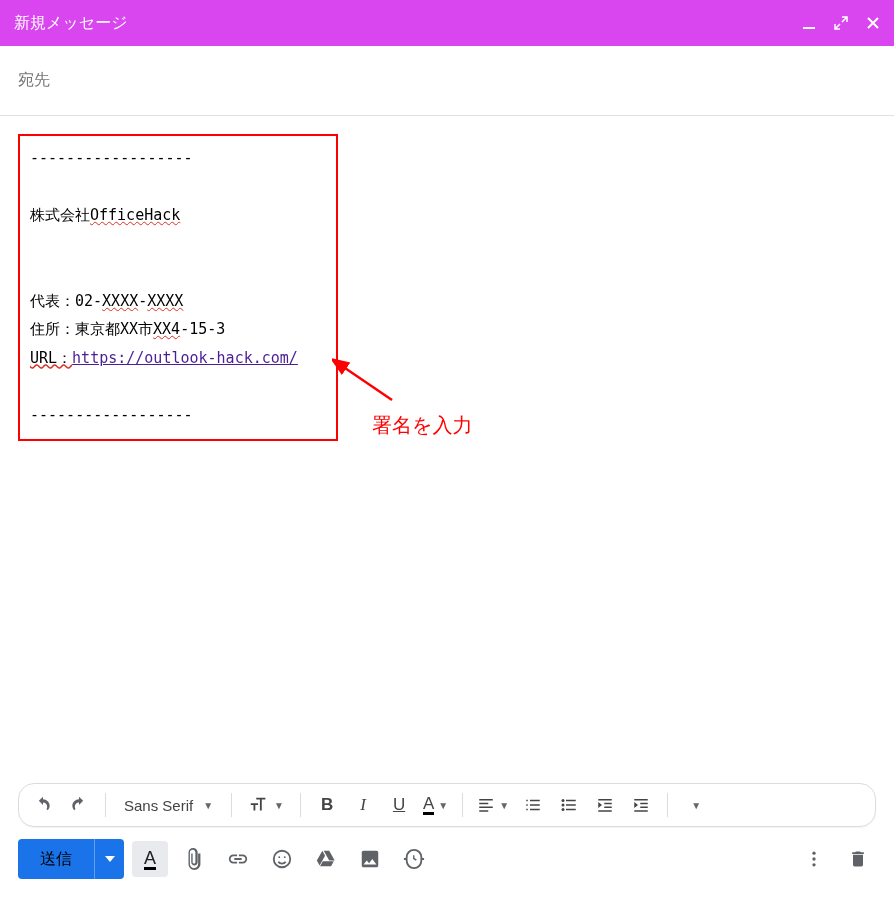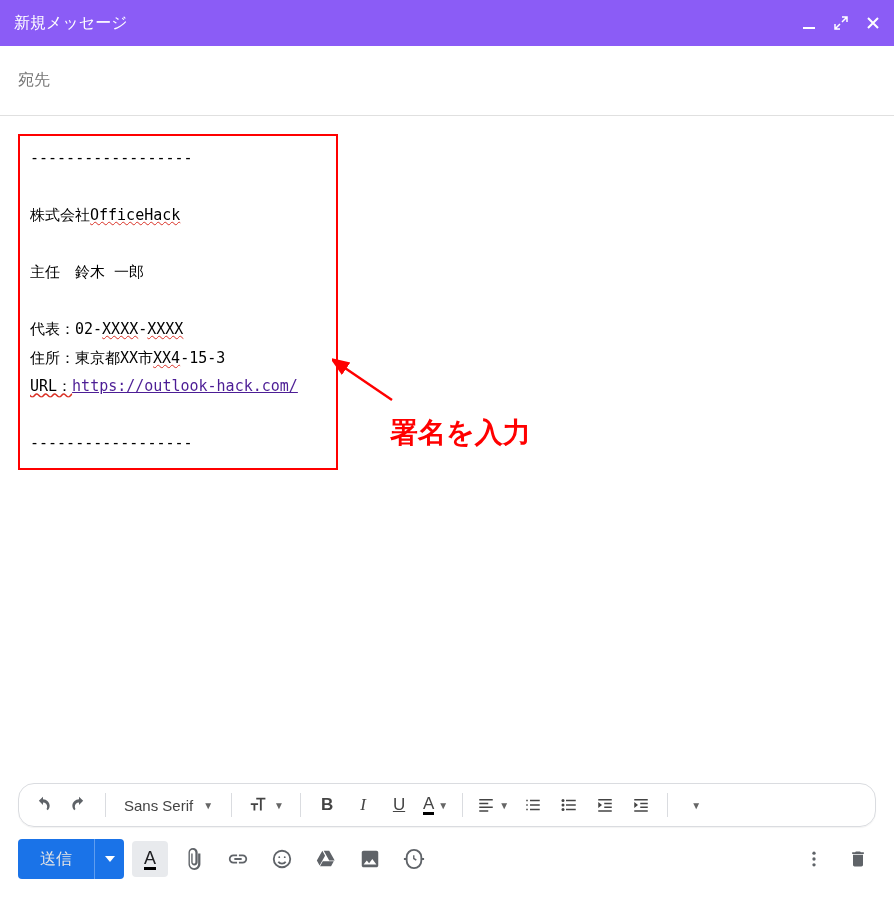--- a/index.html
+++ b/index.html
@@ -1,51 +1,51 @@
 <!DOCTYPE html>
 <html><head>
 <meta charset="utf-8">
 <style>
   * { box-sizing: border-box; margin: 0; padding: 0; }
   html, body { width: 894px; height: 897px; font-family: Arial, "Hiragino Sans", "Meiryo", sans-serif; background: #fff; }
   .window { width: 894px; height: 897px; display: flex; flex-direction: column; background: #fff; position: relative; }
 
   
-  .header { background: #8b5cf6; color: #fff; height: 46px; display: flex; align-items: center; padding: 0 14px; }
+  .header { background: #d946ef; color: #fff; height: 46px; display: flex; align-items: center; padding: 0 14px; }
   .header-title { font-size: 16px; flex: 1; }
   .header-icons { display: flex; gap: 18px; align-items: center; }
   .header-icons span { cursor: pointer; color: #fff; font-size: 14px; }
 
   
   .field { border-bottom: 1px solid #e0e0e0; padding: 24px 18px; color: #777; font-size: 16px; }
 
   
   .body-area { flex: 1; padding: 18px; position: relative; font-size: 16px; line-height: 1.9; }
   .sig-box { border: 2px solid #ff0000; padding: 8px 10px 10px 10px; width: 320px; position: relative; }
   .sig-line { font-family: "MS Gothic", "Osaka-Mono", monospace; font-size: 15px; white-space: nowrap; }
   .spell { text-decoration: underline wavy #d93025; text-decoration-thickness: 1px; }
   .sig-url a { color: #4c1d95; text-decoration: underline; }
   .sig-url-prefix { text-decoration: underline wavy #d93025; margin-top: 8px; }
 
   
-  .annotation { position: absolute; left: 390px; top: 290px; color: #ff0000; font-size: 28px; font-weight: bold; pointer-events: none; }
+  .annotation { position: absolute; left: 372px; top: 290px; color: #ff0000; font-size: 20px; font-weight: normal; pointer-events: none; }
   .arrow { position: absolute; left: 332px; top: 242px; pointer-events: none; }
 
   
   .fmt-toolbar-wrap { padding: 8px 18px 0 18px; }
   .fmt-toolbar { border: 1px solid #dadce0; border-radius: 16px; height: 44px; display: flex; align-items: center; padding: 0 8px; gap: 4px; color: #444; box-shadow: 0 1px 1px rgba(0,0,0,0.05); }
   .fmt-btn { width: 32px; height: 32px; display: flex; align-items: center; justify-content: center; cursor: pointer; border-radius: 4px; color: #444; }
   .font-picker { display: flex; align-items: center; gap: 6px; padding: 0 8px; cursor: pointer; font-size: 15px; color: #444; font-weight: 500; }
   .sep { width: 1px; height: 24px; background: #dadce0; margin: 0 6px; }
   .drop-caret { margin-left: 4px; font-size: 10px; color: #666; }
 
   
   .bottom-bar { display: flex; align-items: center; padding: 12px 18px 18px 18px; gap: 8px; }
   .send-wrap { display: flex; }
-  .send-btn { background: #1a73e8; color: #e5e5e5; border: none; height: 40px; padding: 0 22px; font-size: 16px; font-weight: 500; border-radius: 4px 0 0 4px; cursor: pointer; }
+  .send-btn { background: #1a73e8; color: #000000; border: none; height: 40px; padding: 0 22px; font-size: 16px; font-weight: 500; border-radius: 4px 0 0 4px; cursor: pointer; }
   .send-more { background: #1a73e8; color: #fff; width: 30px; height: 40px; display: flex; align-items: center; justify-content: center; border-radius: 0 4px 4px 0; cursor: pointer; border-left: 1px solid rgba(255,255,255,0.3); }
   .tool-btn { width: 36px; height: 36px; display: flex; align-items: center; justify-content: center; cursor: pointer; border-radius: 4px; color: #5f6368; }
   .tool-btn.active { background: #e8eaed; }
   .spacer { flex: 1; }
 
   svg { display: block; }
 </style>
 </head>
 <body>
 
@@ -76,21 +76,20 @@
   <div class="field">宛先</div>
 
   <div class="body-area">
     <div class="sig-box">
       <div class="sig-line">------------------</div>
       <div class="sig-line">&nbsp;</div>
       <div class="sig-line">
         <span>株式会社</span><span class="spell">OfficeHack</span>
       </div>
       <div class="sig-line">&nbsp;</div>
-      <div class="sig-line">主任　鈴木 一郎</div>
       <div class="sig-line">&nbsp;</div>
       <div class="sig-line">
         <span>代表：02-</span><span class="spell">XXXX</span><span>-</span><span class="spell">XXXX</span>
       </div>
       <div class="sig-line">
         <span>住所：東京都XX市</span><span class="spell">XX4</span><span>-15-3</span>
       </div>
       <div class="sig-line sig-url">
         <span class="sig-url-prefix">URL：</span><a href="#">https://outlook-hack.com/</a>
       </div>

